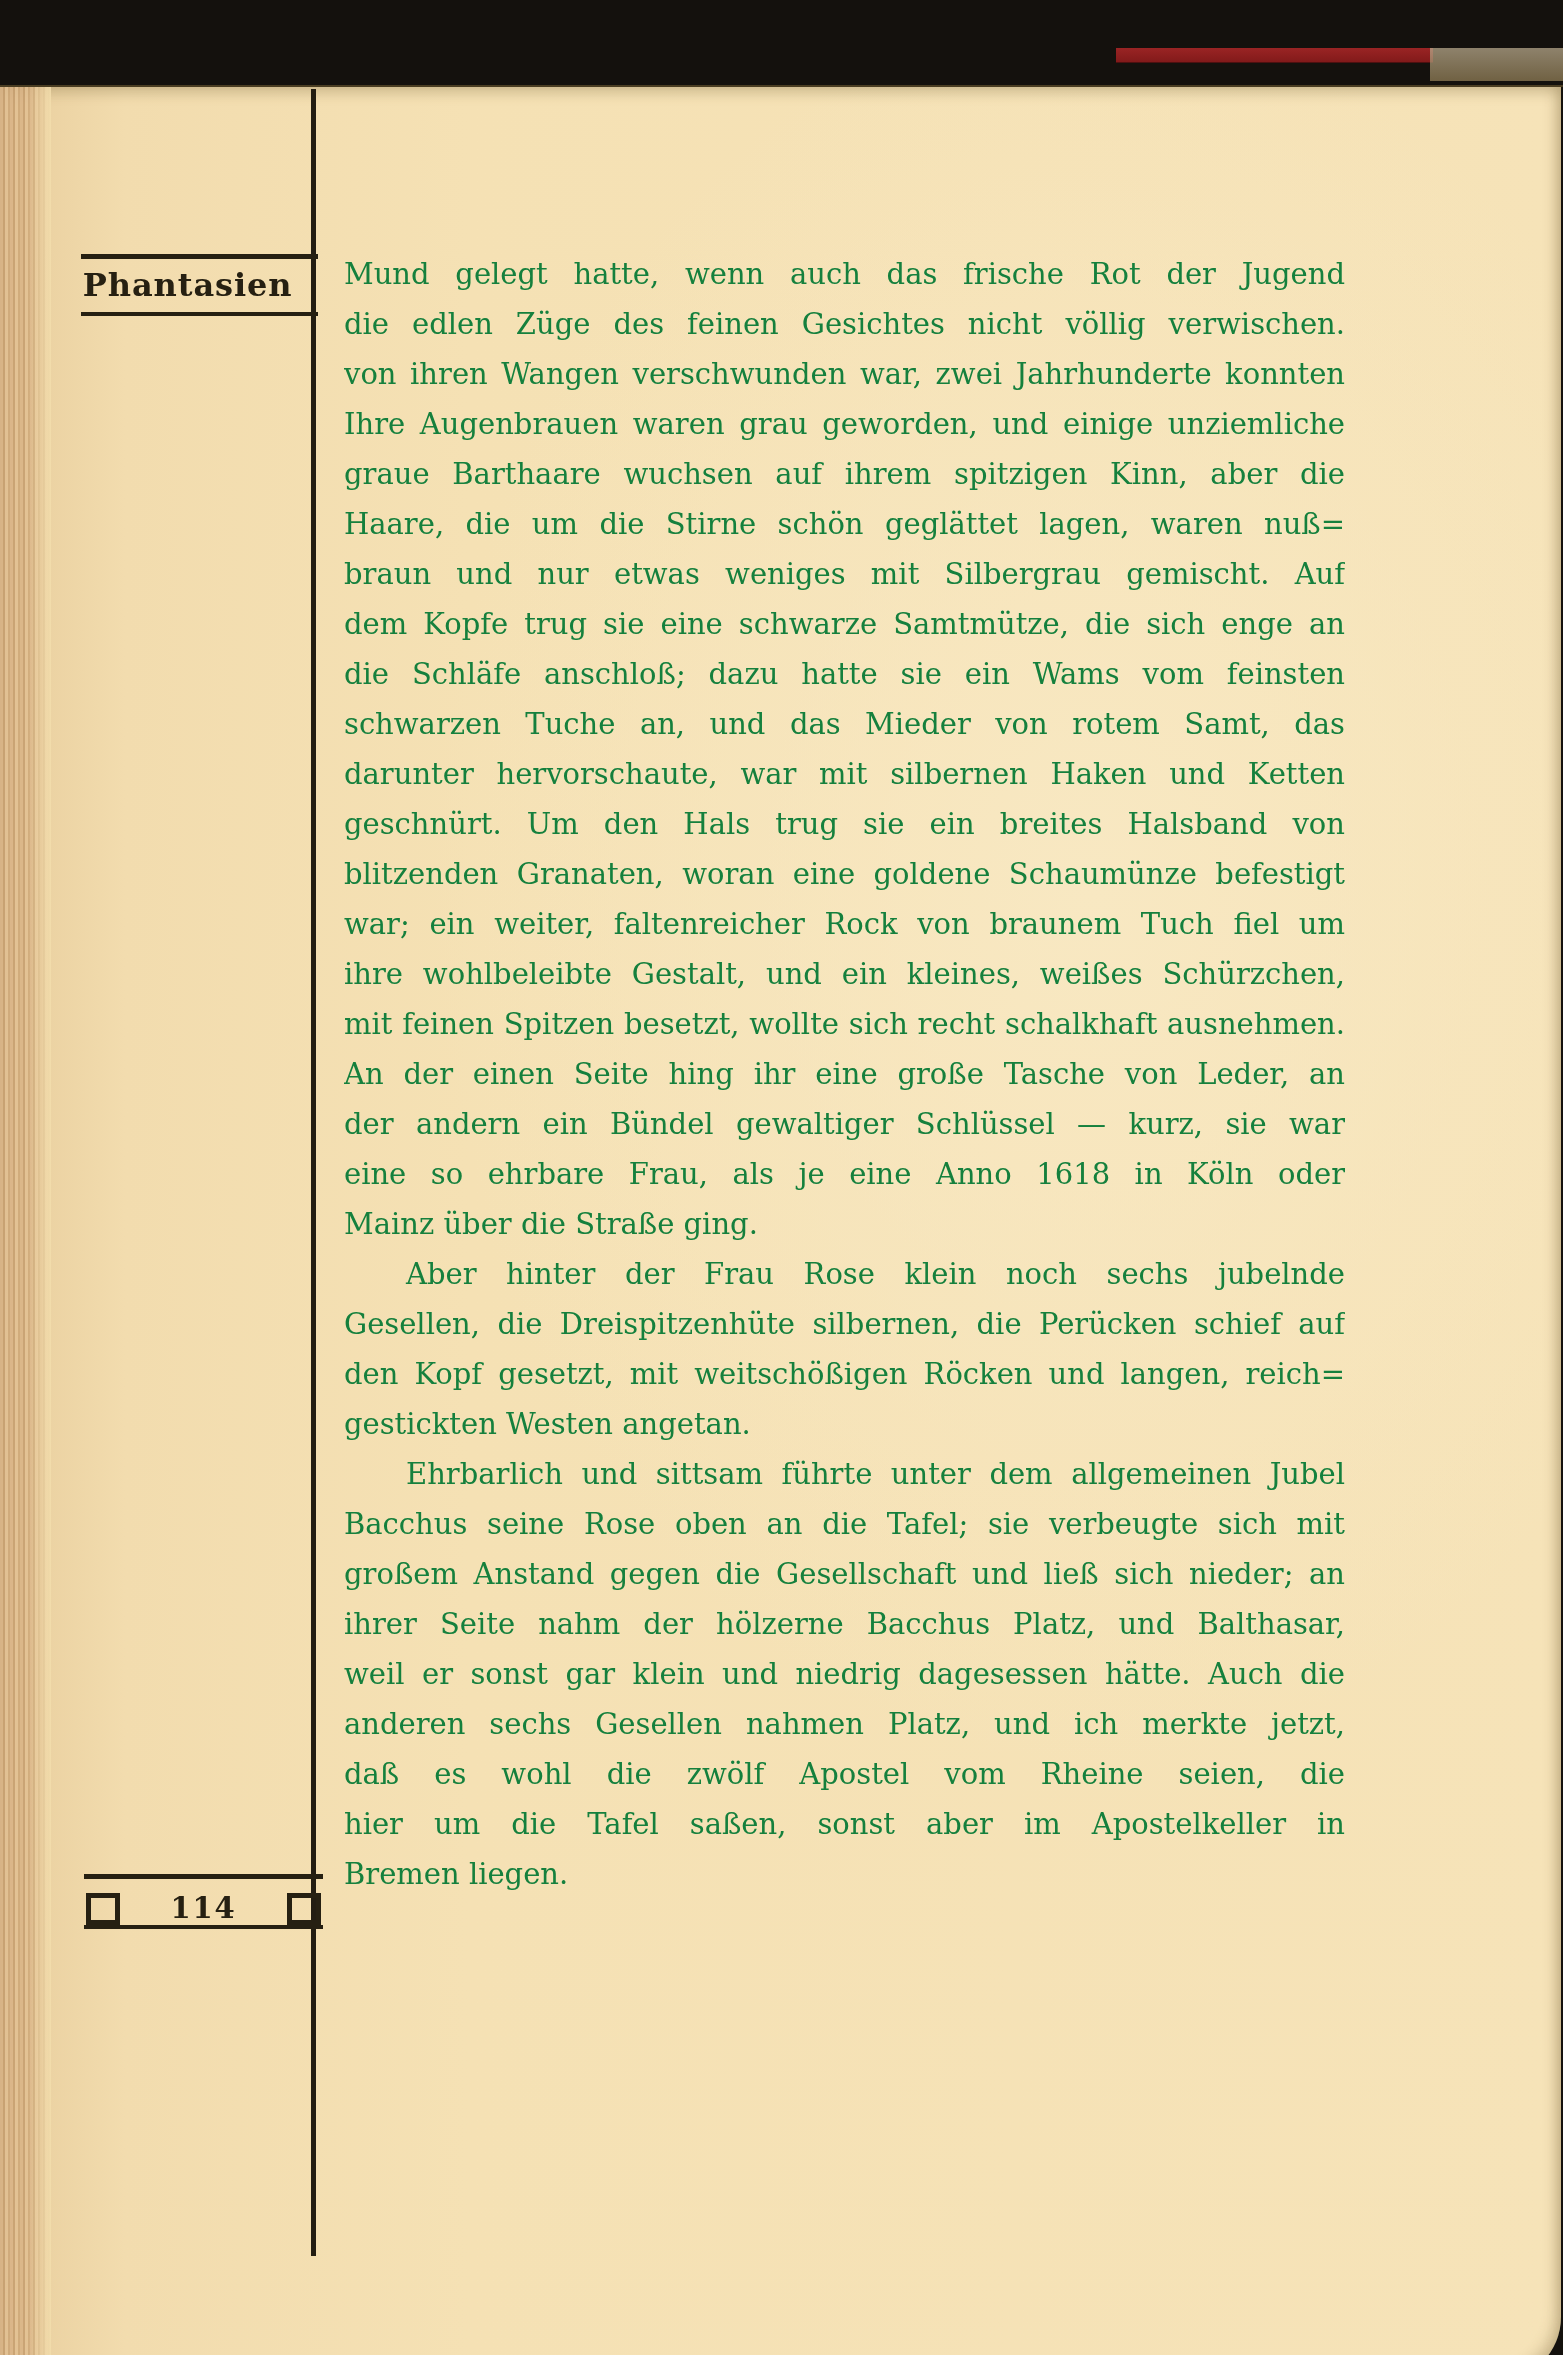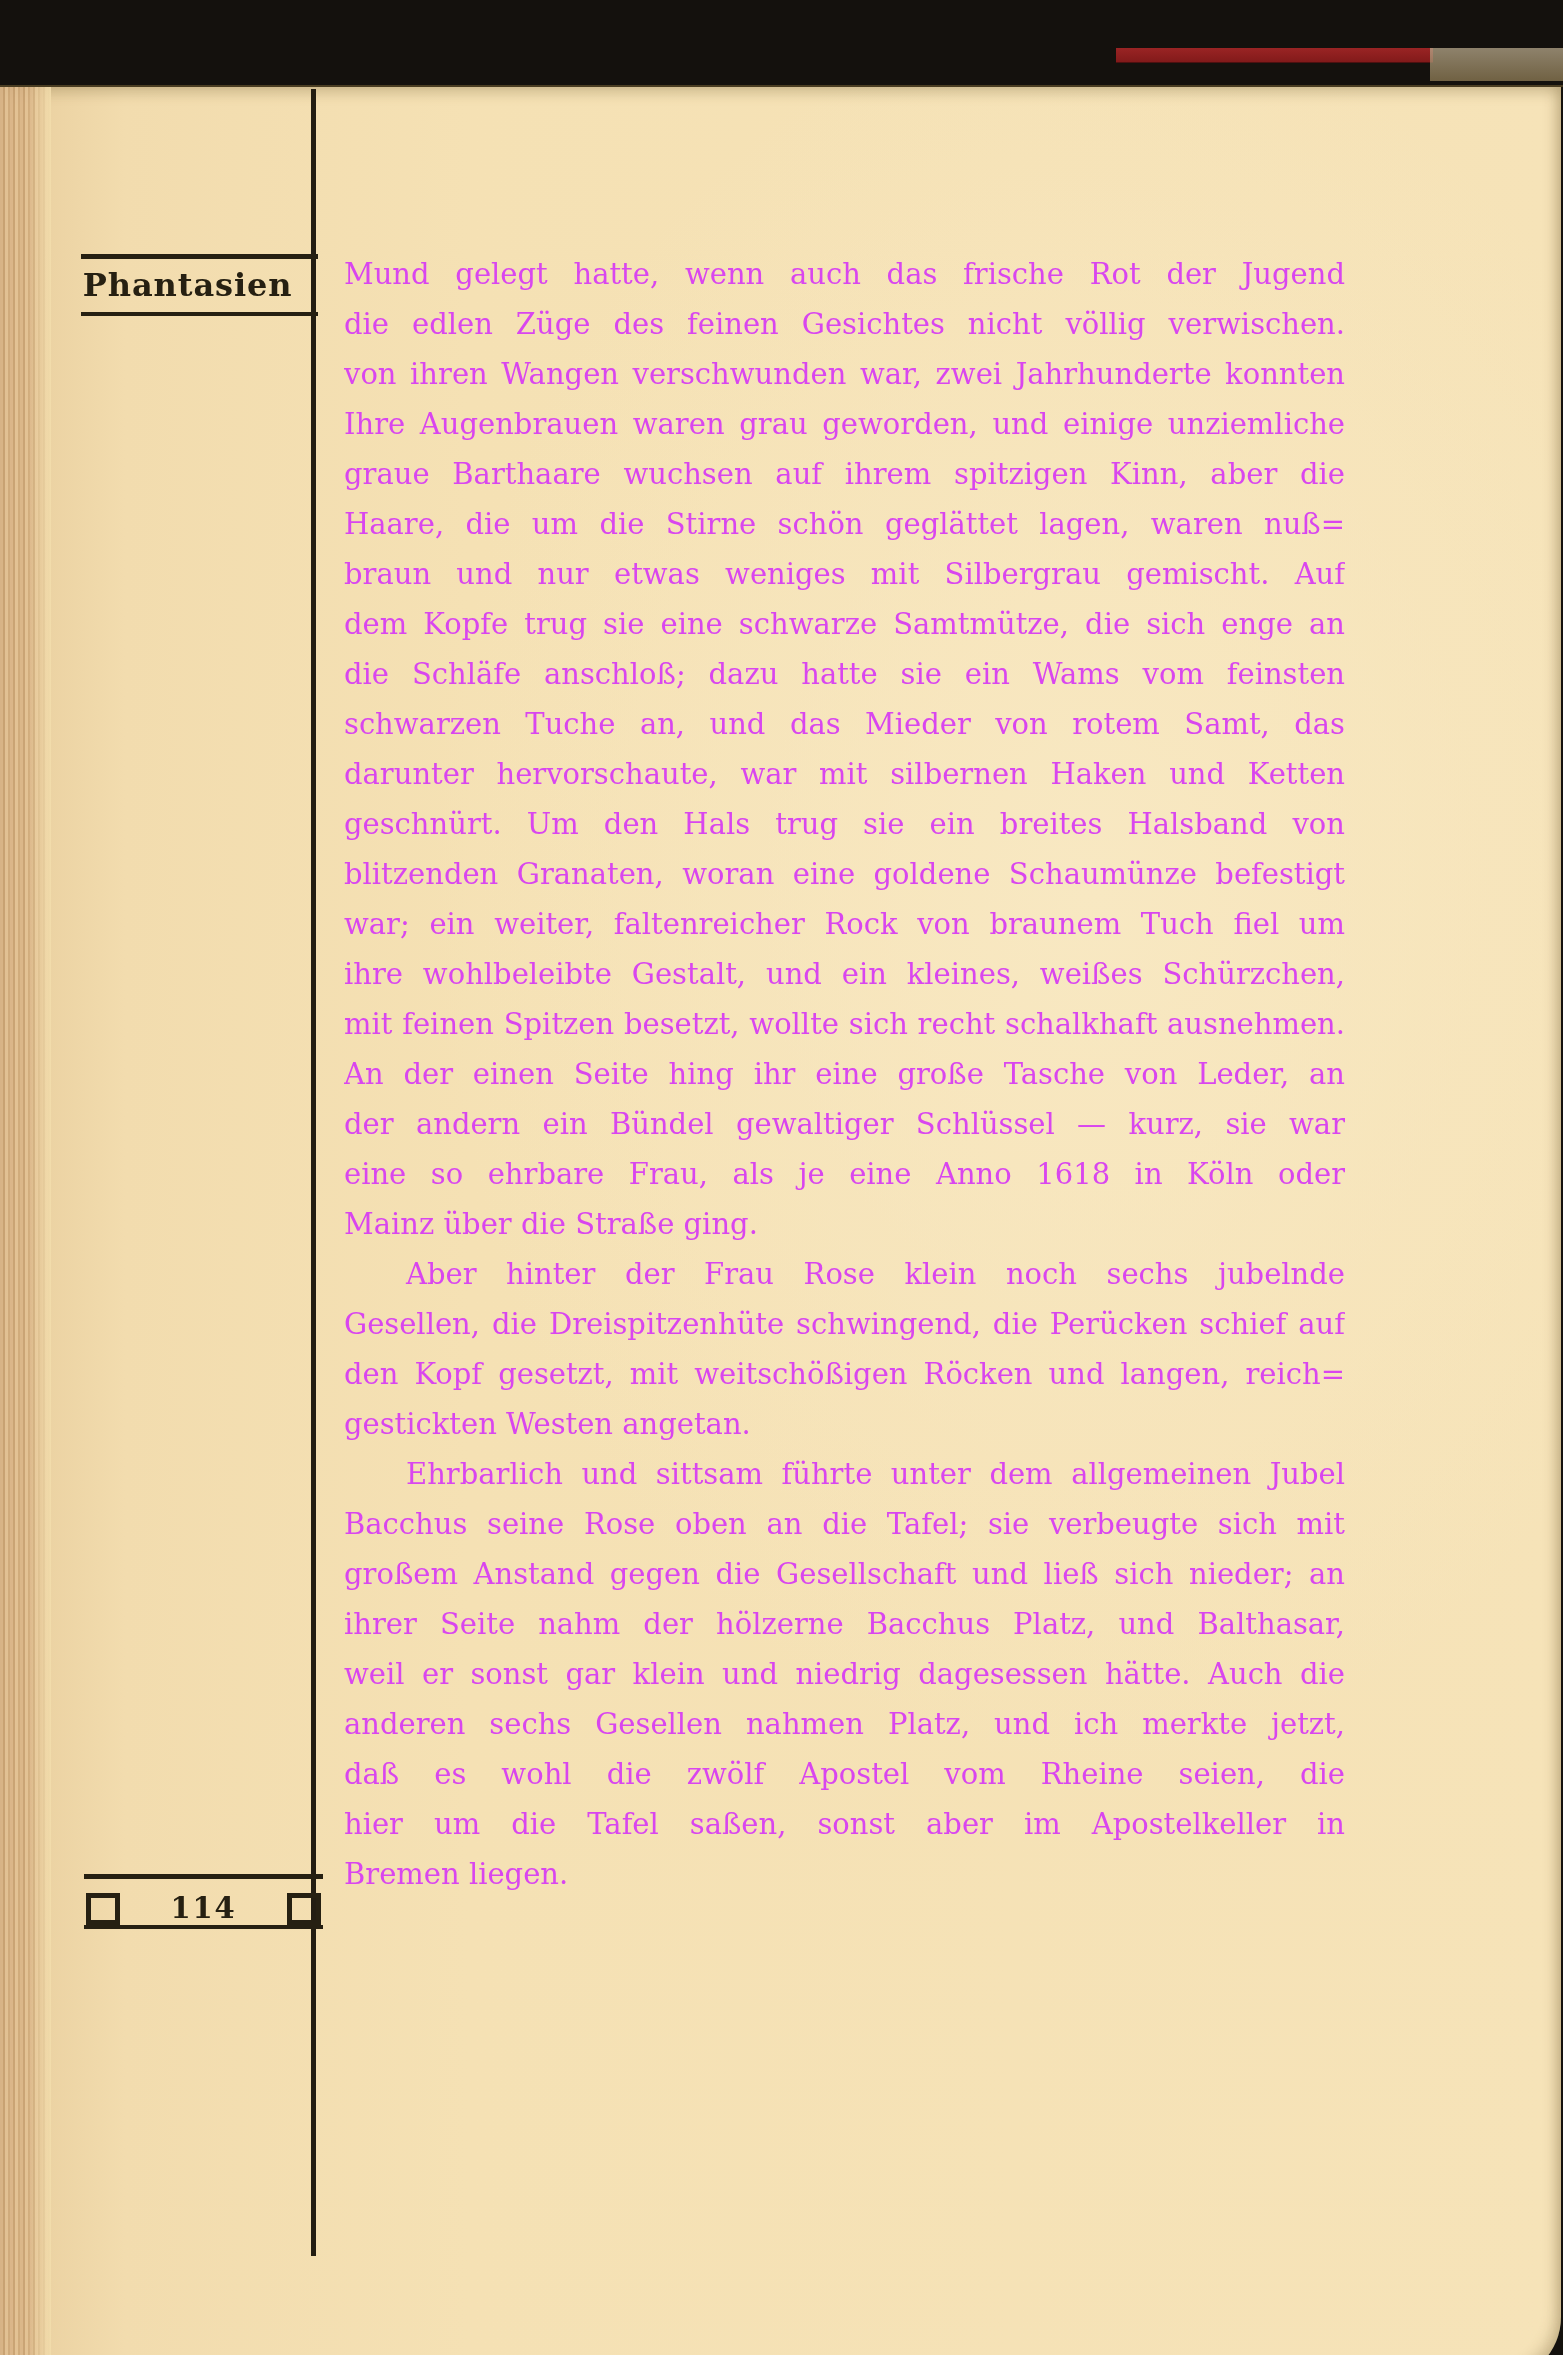--- a/index.html
+++ b/index.html
@@ -73,21 +73,21 @@
   .margin-label .label-text{
     display:block;
     font-size:32px;font-weight:bold;
     line-height:53px;height:53px;
     letter-spacing:0.9px;
     padding-left:1.8px;
   }
   
   .text-block{
     position:absolute;left:344px;top:201px;width:1001px;
-    color:#d946ef;
+    color:#15803d;
   }
   .line{
     height:50px;line-height:50px;
     font-size:29px;
     text-align:justify;
     text-align-last:justify;
     overflow:hidden;
     white-space:normal;
   }
   .line.end{text-align-last:left;}
@@ -151,21 +151,21 @@
       <div class="line full">geschnürt. Um den Hals trug sie ein breites Halsband von</div>
       <div class="line full">blitzenden Granaten, woran eine goldene Schaumünze befestigt</div>
       <div class="line full">war; ein weiter, faltenreicher Rock von braunem Tuch fiel um</div>
       <div class="line full">ihre wohlbeleibte Gestalt, und ein kleines, weißes Schürzchen,</div>
       <div class="line full">mit feinen Spitzen besetzt, wollte sich recht schalkhaft ausnehmen.</div>
       <div class="line full">An der einen Seite hing ihr eine große Tasche von Leder, an</div>
       <div class="line full">der andern ein Bündel gewaltiger Schlüssel — kurz, sie war</div>
       <div class="line full">eine so ehrbare Frau, als je eine Anno 1618 in Köln oder</div>
       <div class="line end">Mainz über die Straße ging.</div>
       <div class="line full indent">Aber hinter der Frau Rose klein noch sechs jubelnde</div>
-      <div class="line full">Gesellen, die Dreispitzenhüte schwingend, die Perücken schief auf</div>
+      <div class="line full">Gesellen, die Dreispitzenhüte silbernen, die Perücken schief auf</div>
       <div class="line full">den Kopf gesetzt, mit weitschößigen Röcken und langen, reich=</div>
       <div class="line end">gestickten Westen angetan.</div>
       <div class="line full indent">Ehrbarlich und sittsam führte unter dem allgemeinen Jubel</div>
       <div class="line full">Bacchus seine Rose oben an die Tafel; sie verbeugte sich mit</div>
       <div class="line full">großem Anstand gegen die Gesellschaft und ließ sich nieder; an</div>
       <div class="line full">ihrer Seite nahm der hölzerne Bacchus Platz, und Balthasar,</div>
       <div class="line full">weil er sonst gar klein und niedrig dagesessen hätte. Auch die</div>
       <div class="line full">anderen sechs Gesellen nahmen Platz, und ich merkte jetzt,</div>
       <div class="line full">daß es wohl die zwölf Apostel vom Rheine seien, die</div>
       <div class="line full">hier um die Tafel saßen, sonst aber im Apostelkeller in</div>

